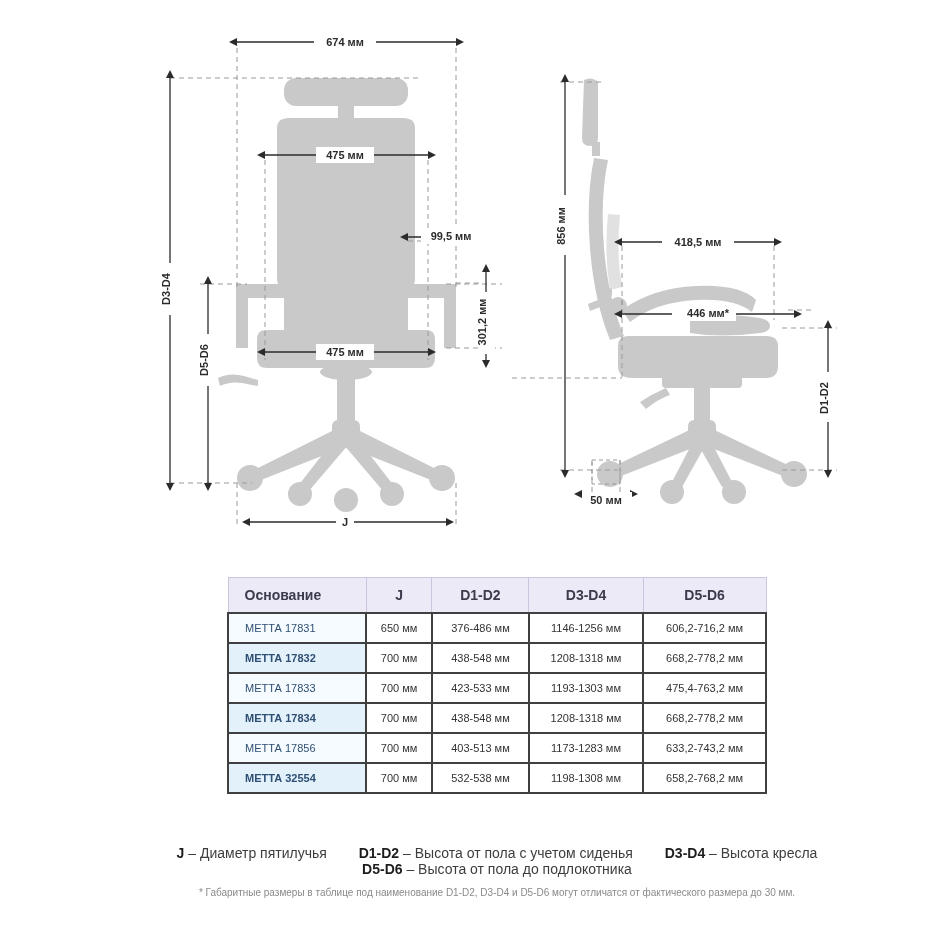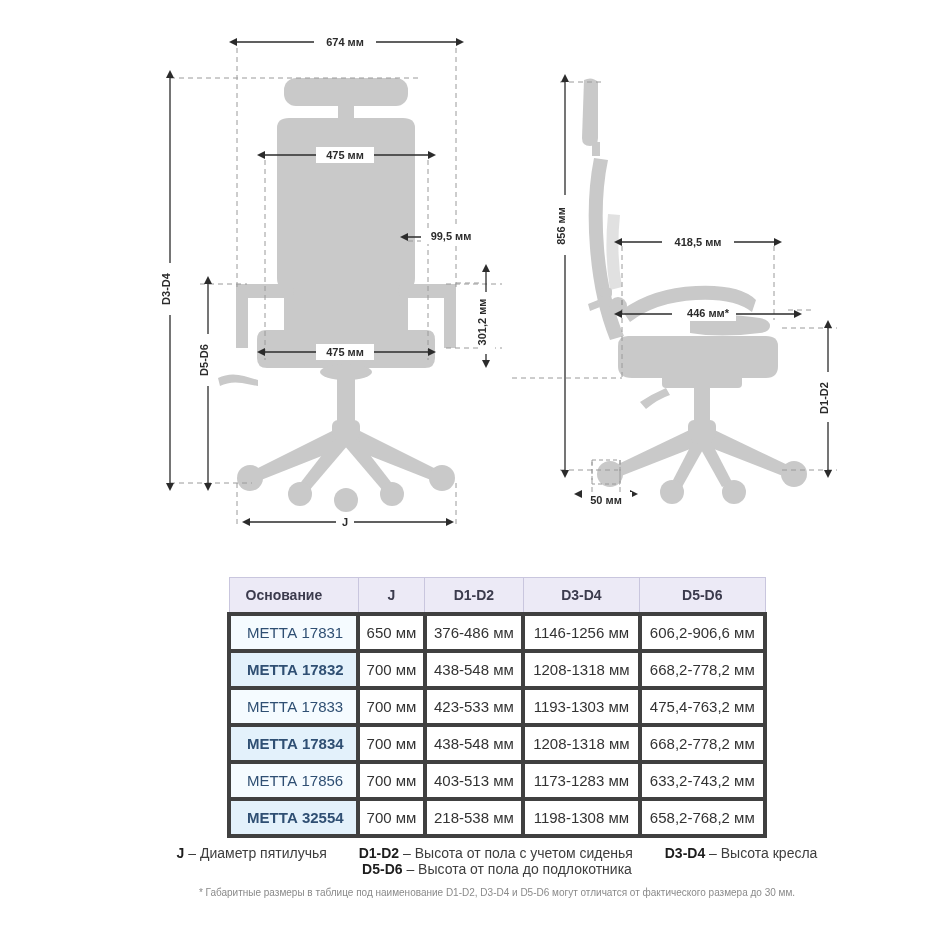--- a/index.html
+++ b/index.html
@@ -57,26 +57,26 @@
     font-size: 14px;
     padding: 9px 4px;
     border: 1px solid #c9c6de;
     text-align: center;
   }
   table.spec th.first-col {
     text-align: left;
     padding-left: 16px;
   }
   table.spec td {
-    border: 4px solid #404040;
+    border: 2px solid #404040;
     padding: 8px 4px;
     text-align: center;
     color: #333333;
     background: #ffffff;
-    font-size: 15px;
+    font-size: 11px;
   }
   table.spec td.name-cell {
     text-align: left;
     padding-left: 16px;
     color: #2f4f73;
   }
   table.spec tr.alt td.name-cell {
     background: #eaf4fb;
   }
   table.spec tr td.name-cell {
@@ -317,21 +317,21 @@
           <th>D3-D4</th>
           <th>D5-D6</th>
         </tr>
       </thead>
       <tbody>
         <tr>
           <td class="name-cell">МЕТТА 17831</td>
           <td>650 мм</td>
           <td>376-486 мм</td>
           <td>1146-1256 мм</td>
-          <td>606,2-906,6 мм</td>
+          <td>606,2-716,2 мм</td>
         </tr>
         <tr class="alt">
           <td class="name-cell">МЕТТА 17832</td>
           <td>700 мм</td>
           <td>438-548 мм</td>
           <td>1208-1318 мм</td>
           <td>668,2-778,2 мм</td>
         </tr>
         <tr>
           <td class="name-cell">МЕТТА 17833</td>
@@ -350,21 +350,21 @@
         <tr>
           <td class="name-cell">МЕТТА 17856</td>
           <td>700 мм</td>
           <td>403-513 мм</td>
           <td>1173-1283 мм</td>
           <td>633,2-743,2 мм</td>
         </tr>
         <tr class="alt">
           <td class="name-cell">МЕТТА 32554</td>
           <td>700 мм</td>
-          <td>218-538 мм</td>
+          <td>532-538 мм</td>
           <td>1198-1308 мм</td>
           <td>658,2-768,2 мм</td>
         </tr>
       </tbody>
     </table>
   </div>
 
   <div class="legend">
     <span class="item">
       <span class="code">J</span>

